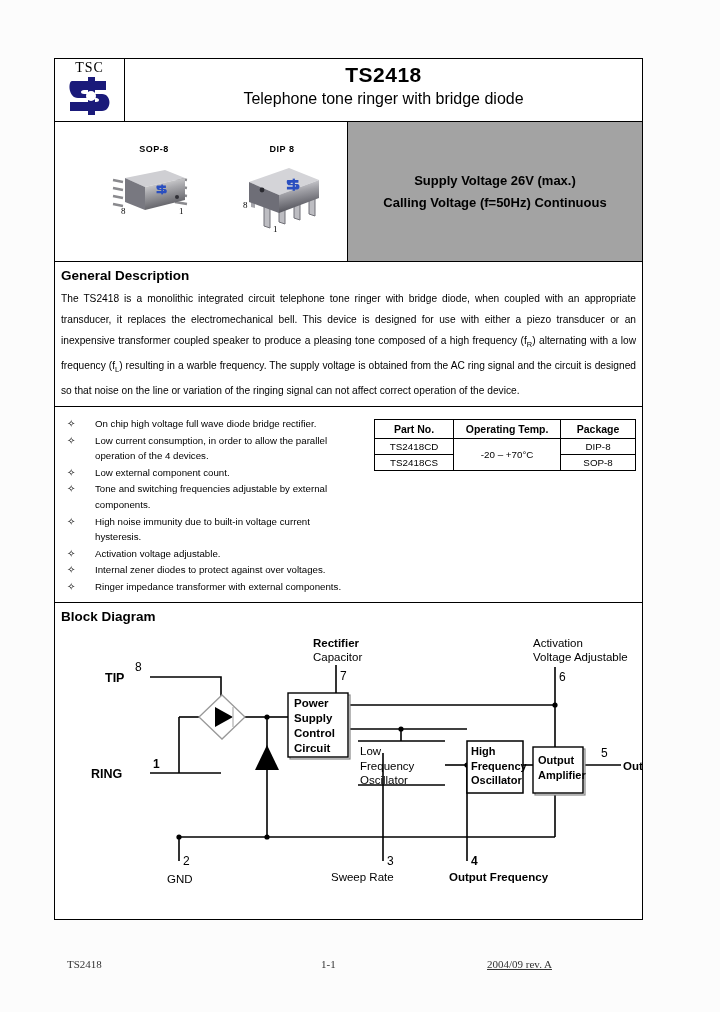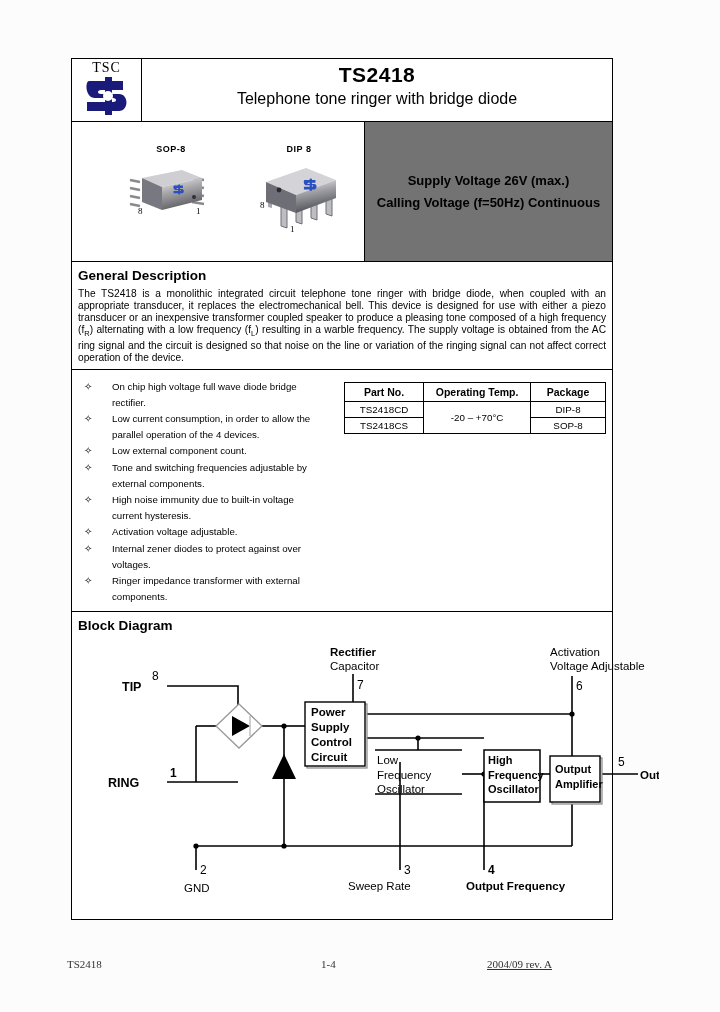--- a/index.html
+++ b/index.html
@@ -12,23 +12,23 @@
     height: 1012px;
     position: relative;
     font-family: "Liberation Sans", sans-serif;
     background: #fcfcfc;
     overflow: hidden;
   }
 
   
   #page-frame {
     position: absolute;
-    left: 71px;
+    left: 54px;
     top: 58px;
-    width: 542px;
+    width: 589px;
     height: 862px;
     border: 1px solid #000;
     box-sizing: border-box;
     background: #ffffff;
   }
 
   
   .header-band {
     display: flex;
     height: 62px;
@@ -82,21 +82,21 @@
     border-bottom: 1px solid #000;
   }
   .pkg-cell {
     width: 293px;
     border-right: 1px solid #000;
     position: relative;
     box-sizing: border-box;
   }
   .spec-cell {
     flex: 1;
-    background: #737373;
+    background: #a3a3a3;
     display: flex;
     flex-direction: column;
     justify-content: center;
     align-items: center;
   }
   .spec-line {
     font-size: 13px;
     font-weight: bold;
     line-height: 22px;
     color: #000;
@@ -121,21 +121,21 @@
     padding: 6px 6px 5px 6px;
     box-sizing: border-box;
   }
   .sec-title {
     font-size: 13.5px;
     font-weight: bold;
     margin-bottom: 5px;
   }
   .desc-p {
     font-size: 10.2px;
-    line-height: 12px;
+    line-height: 21px;
     text-align: justify;
     margin: 0;
   }
   .sub { font-size: 7.5px; vertical-align: sub; }
 
   
   .mid-band { display: flex; border-bottom: 1px solid #000; }
   .feat-col {
     width: 305px;
     padding: 5px 4px 6px 6px;
@@ -464,15 +464,15 @@
         <text x="546" y="132" font-size="12">5</text>
         <text x="568" y="145" font-size="11.5" font-weight="bold">Output</text>
       </g>
     </svg>
   </div>
 
 </div>
 
 <div class="footer">
   <span class="f-left">TS2418</span>
-  <span class="f-mid">1-4</span>
+  <span class="f-mid">1-1</span>
   <span class="f-right">2004/09 rev. A</span>
 </div>
 
 </body></html>

